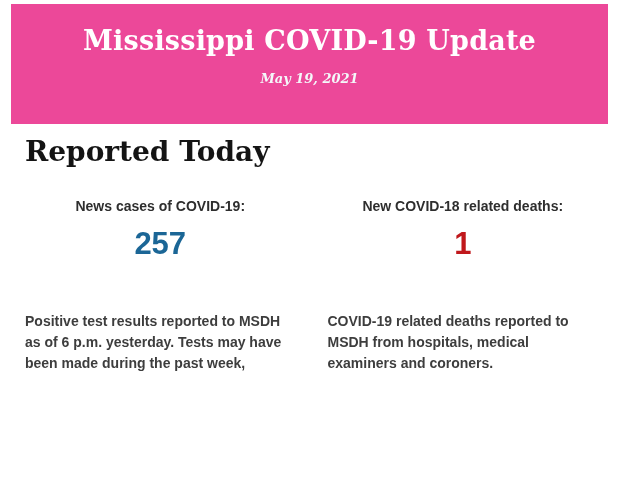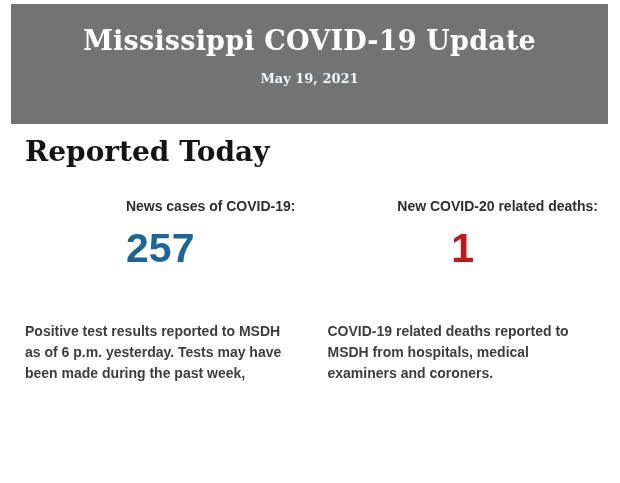--- a/index.html
+++ b/index.html
@@ -32,20 +32,21 @@
     font-size: 27px;
     letter-spacing: 0.2px;
     color: #ffffff;
   }
   .banner-date {
     margin-top: 15px;
     font-family: "DejaVu Serif", "Liberation Serif", serif;
     font-weight: 700;
     font-size: 13px;
     color: #f4f8fa;
+    font-style: italic;
   }
   
   .content {
     position: absolute;
     left: 0;
     top: 117px;
     width: 620px;
   }
   .section-title {
     margin: 18px 0 0 25px;
@@ -58,64 +59,64 @@
     display: flex;
     gap: 32px;
     padding: 0 22px 0 25px;
     margin-top: 30px;
   }
   .col {
     flex: 1 1 0;
     min-width: 0;
   }
   .stat-label {
-    text-align: right;
+    text-align: center;
     font-weight: 700;
     font-size: 14px;
     color: #2e2e2e;
   }
   .stat-value {
     text-align: center;
     margin-top: 14px;
     font-weight: 700;
-    font-size: 41px;
+    font-size: 31px;
     line-height: 1;
   }
   .stat-desc {
     margin: 52px 0 0 0;
     text-align: left;
     font-size: 14px;
     line-height: 21px;
     color: #3d3d3d;
     font-weight: bold;
   }
 </style>
 </head>
 <body>
 
 <div class="page">
 
-  <header class="banner" style="background-color: #737373;">
+  <header class="banner" style="background-color: #ec4899;">
     <h1 class="banner-title">Mississippi COVID-19 Update</h1>
     <div class="banner-date">May 19, 2021</div>
   </header>
 
   <main class="content">
     <h2 class="section-title">Reported Today</h2>
 
     <div class="columns">
 
       <section class="col">
         <div class="stat-label">News cases of COVID-19:</div>
         <div class="stat-value" style="color: rgb(27, 102, 150);">257</div>
         <p class="stat-desc">Positive test results reported to MSDH as of 6 p.m. yesterday. Tests may have been made during the past week,</p>
       </section>
 
       <section class="col">
-        <div class="stat-label">New COVID-20 related deaths:</div>
+        <div class="stat-label">New COVID-18 related deaths:</div>
         <div class="stat-value" style="color: rgb(192, 24, 28);">1</div>
         <p class="stat-desc">COVID-19 related deaths reported to MSDH from hospitals, medical examiners and coroners.</p>
       </section>
 
     </div>
   </main>
 
 </div>
 
 </body></html>

